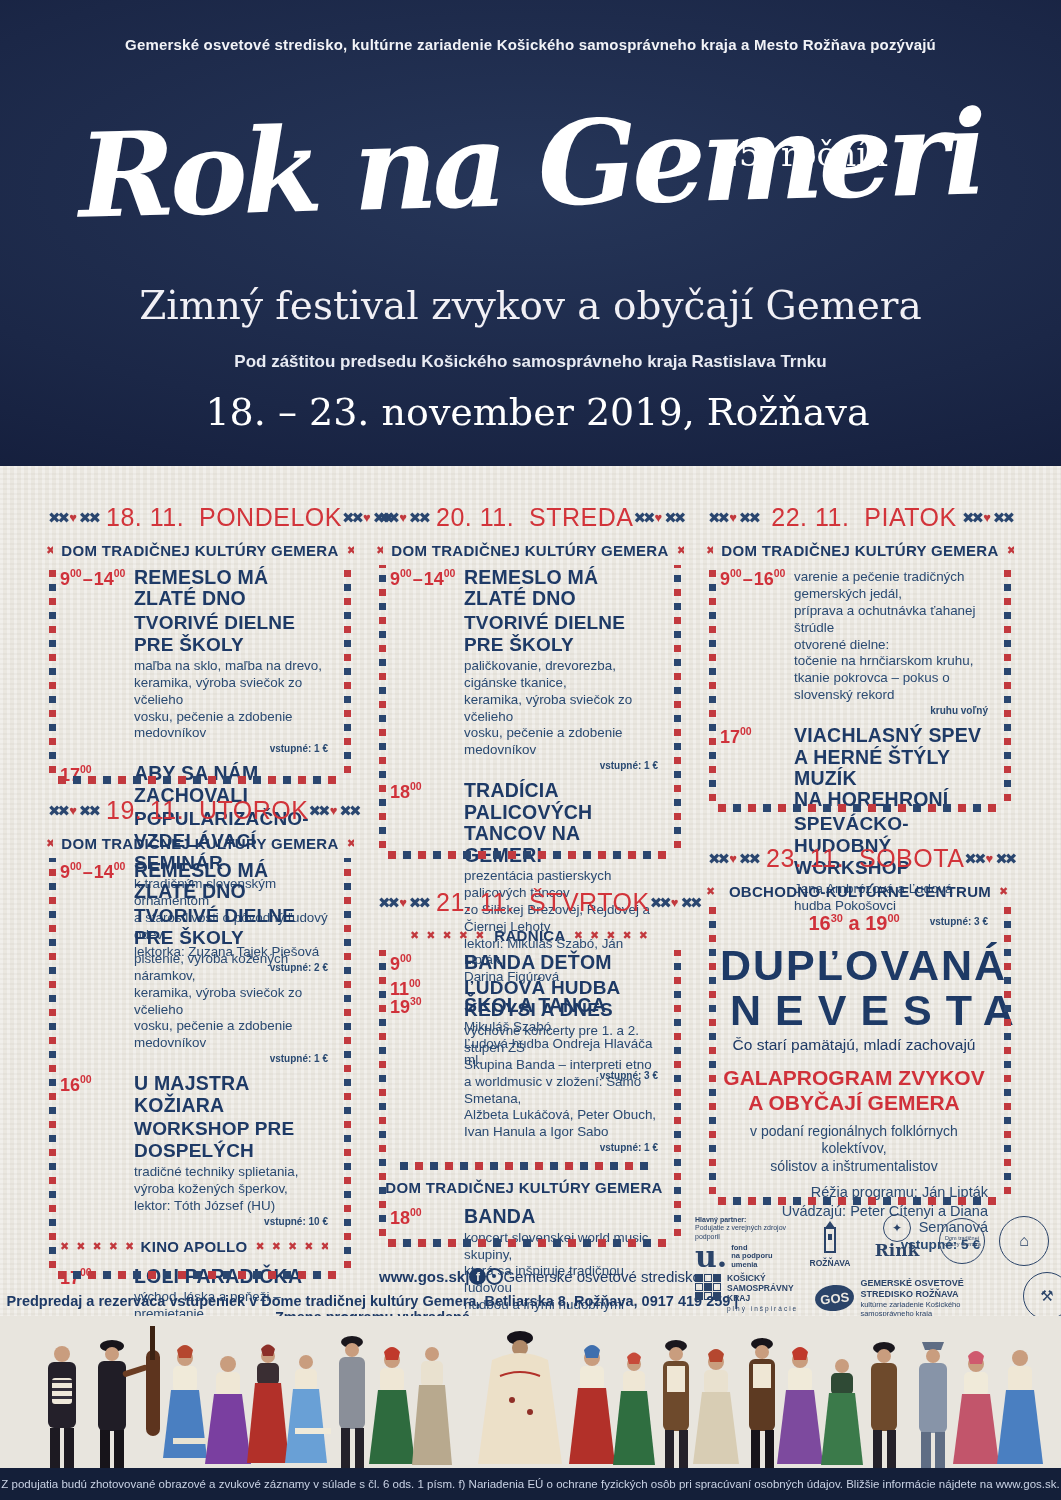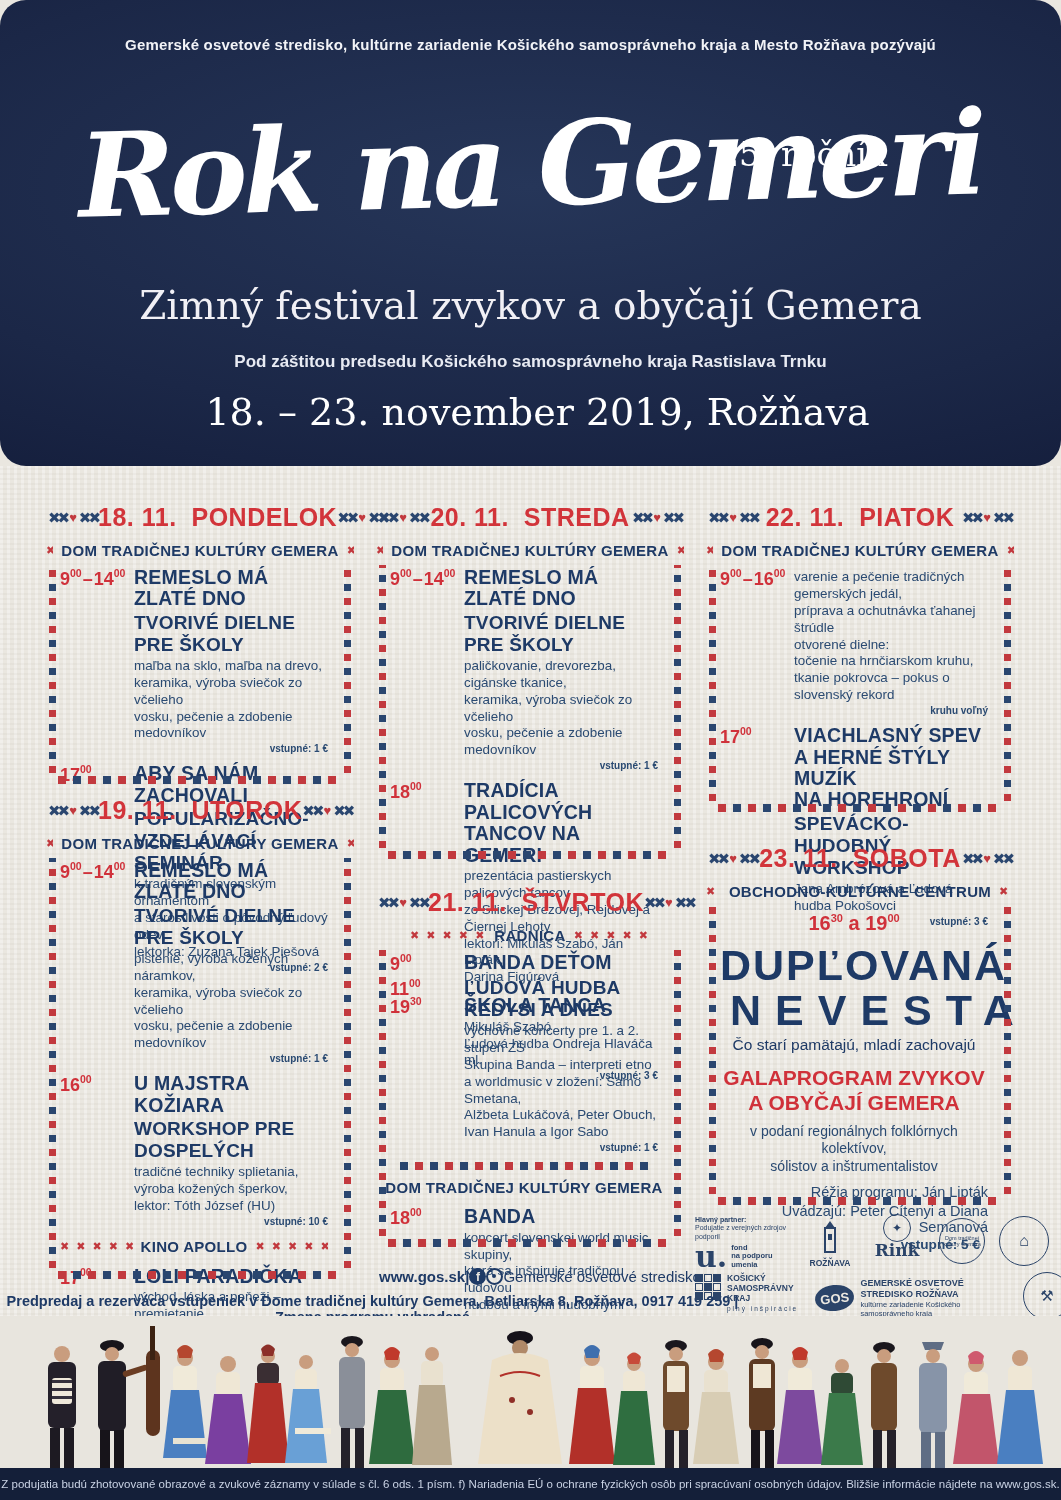--- a/index.html
+++ b/index.html
@@ -1,21 +1,21 @@
 <!DOCTYPE html>
 <html><head>
 <meta charset="utf-8">
 <style>
   html,body{margin:0;padding:0;background:#555;}
   .poster{position:relative;width:1061px;height:1500px;margin:0 auto;overflow:hidden;
           font-family:"Liberation Sans",sans-serif;background:#eae7e0;}
 
   
   .hero{position:absolute;left:0;top:0;width:1061px;height:466px;
-        background:radial-gradient(130% 105% at 50% 40%, #263659 0%, #1b2747 48%, #0d1430 100%);border-radius:26px;}
+        background:radial-gradient(130% 105% at 50% 40%, #263659 0%, #1b2747 48%, #0d1430 100%);}
   .invite{position:absolute;top:36px;left:0;right:0;text-align:center;color:#f2f3f7;
           font-size:15px;font-weight:bold;letter-spacing:.2px;}
   .edition{position:absolute;top:88px;left:718px;color:#fff;font-family:"DejaVu Serif",serif;
            font-size:33px;margin-top:47px;}
   .script-title{position:absolute;top:92px;left:0;right:0;text-align:center;color:#ffffff;
                 font-family:"DejaVu Serif",serif;font-style:italic;font-weight:bold;
                 font-size:116px;line-height:1.25;letter-spacing:-5px;transform:rotate(-1.5deg);}
   .hero-sub{position:absolute;top:283px;left:0;right:0;text-align:center;color:#f1f0f5;
             font-family:"DejaVu Serif",serif;font-size:39px;}
   .patronage{position:absolute;top:352px;left:0;right:0;text-align:center;color:#e8ebf3;
@@ -25,21 +25,21 @@
 
   
   .paper{position:absolute;left:0;top:466px;width:1061px;height:1034px;
          background:#eae7e0;
          background-image:repeating-linear-gradient(0deg, rgba(125,115,95,.05) 0 2px, transparent 2px 5px),
                           repeating-linear-gradient(90deg, rgba(255,255,255,.35) 0 3px, transparent 3px 7px);}
 
   
   .day-box{position:absolute;}
   .day-head{display:flex;align-items:center;justify-content:space-between;height:40px;padding:0 2px;}
-  .day-title{color:#d2343a;font-weight:bold;font-size:25px;letter-spacing:.5px;white-space:pre;}
+  .day-title{color:#d2343a;font-weight:normal;font-size:25px;letter-spacing:.5px;white-space:pre;margin-left:8px;}
   .motif{display:flex;align-items:center;gap:1px;font-size:15px;line-height:1;}
   .motif .mx{color:#2a466f;font-style:normal;letter-spacing:-3px;}
   .motif .mh{color:#c2393e;font-style:normal;font-size:13px;padding:0 1px;}
   .sec-row{display:flex;align-items:center;justify-content:center;gap:8px;height:22px;margin-top:2px;}
   .sec-venue{color:#1e3a66;font-weight:bold;font-size:15px;letter-spacing:.3px;white-space:nowrap;}
   .xr{color:#c2393e;font-size:11px;letter-spacing:2px;white-space:nowrap;overflow:hidden;}
   .content{position:relative;padding:6px 26px 0 14px;}
   .st-l,.st-r{position:absolute;width:7px;top:68px;bottom:14px;
       background:repeating-linear-gradient(0deg,#c2393e 0 7px,transparent 7px 14px,#2a466f 14px 21px,transparent 21px 28px);}
   .st-l{left:3px;} .st-r{right:3px;}

